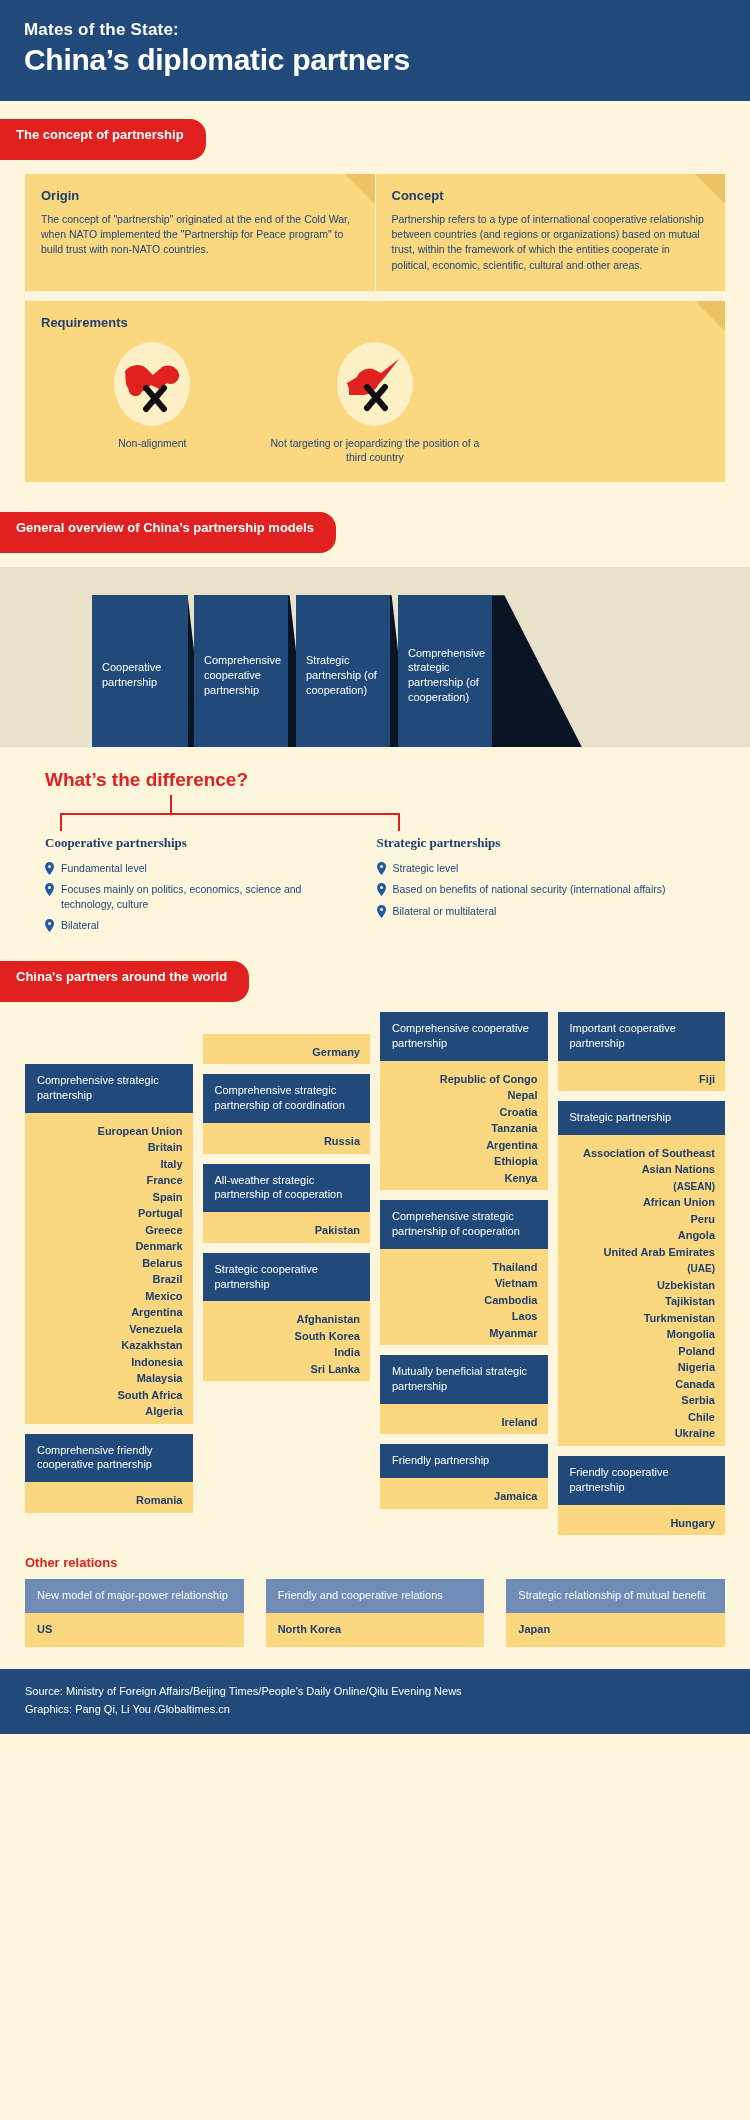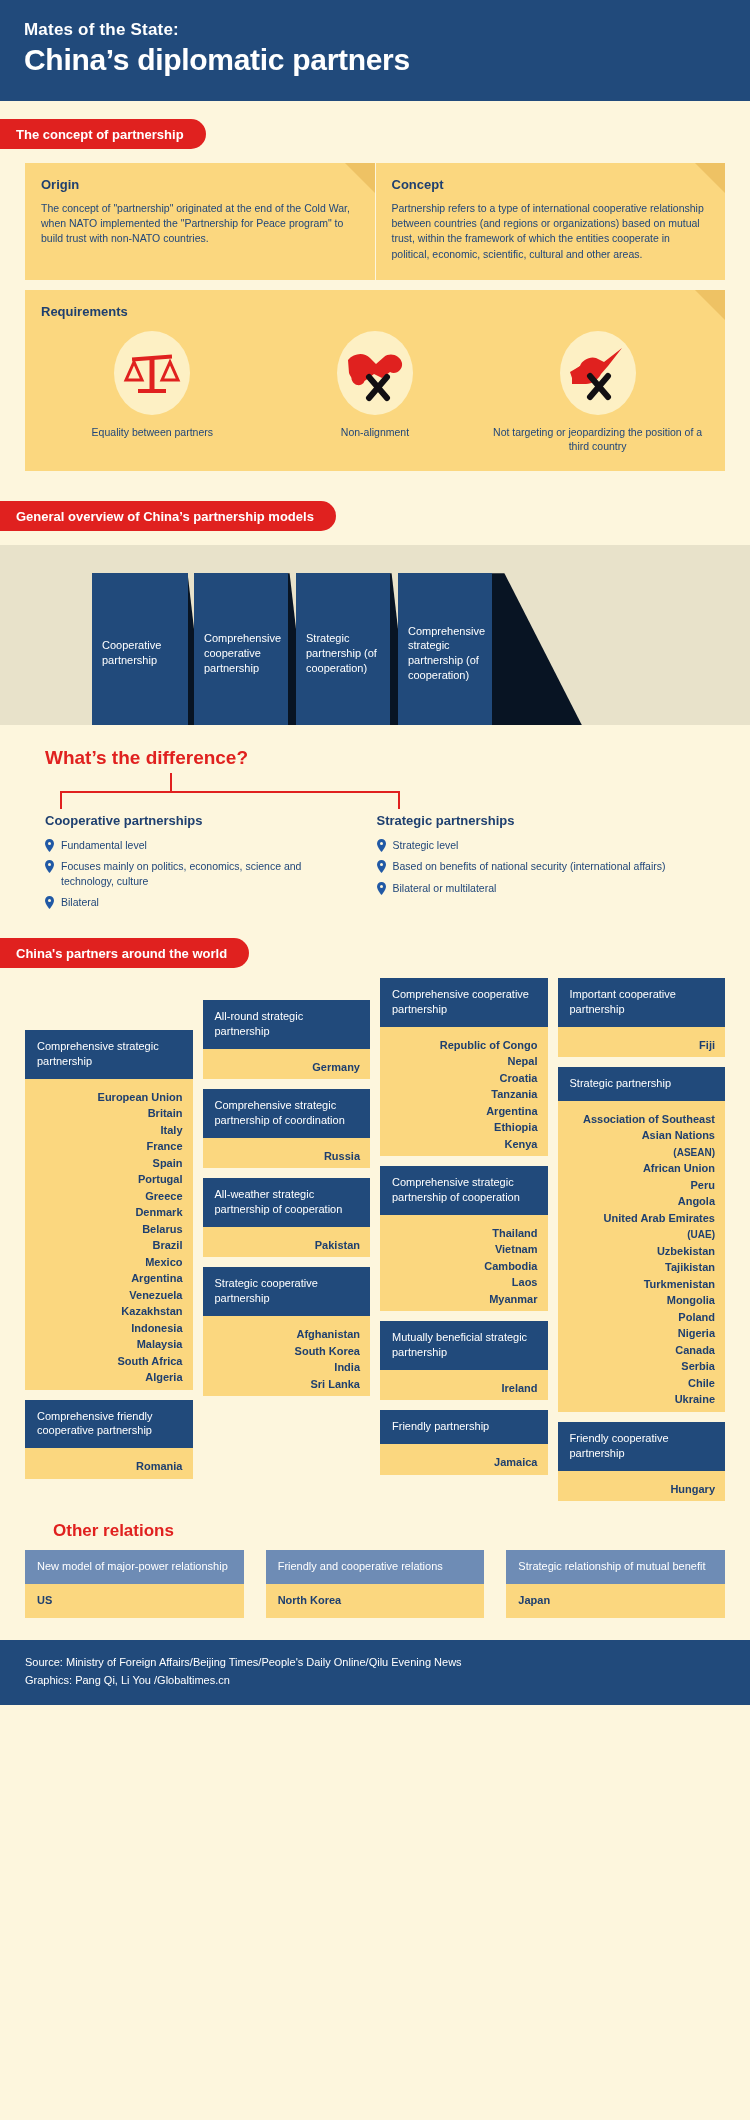--- a/index.html
+++ b/index.html
@@ -30,21 +30,21 @@
     letter-spacing: -.3px;
   }
 
   
   .pill {
     display: inline-block;
     background: #e0211f;
     color: #fff;
     font-size: 13px;
     font-weight: bold;
-    padding: 8px 22px 7px 16px;
+    padding: 8px 22px 18px 16px;
     border-radius: 0 16px 16px 0;
     margin-left: 0;
   }
   .pill-wrap { padding-left: 0; margin: 18px 0 14px 0; }
 
   
   .concept-row { display: flex; gap: 1px; padding: 0 25px; }
   .card {
     background: #fbd77f;
     position: relative;
@@ -112,21 +112,21 @@
   
   .diff { padding: 22px 42px 0 45px; }
   .diff h2 { color: #e0211f; font-size: 19px; font-weight: bold; }
   .bracket { height: 36px; position: relative; margin: 4px 0 4px 0; }
   .bracket .vtop { position: absolute; left: 125px; top: 0; width: 2px; height: 18px; background: #e0211f; }
   .bracket .hbar { position: absolute; left: 15px; top: 18px; width: 340px; height: 2px; background: #e0211f; }
   .bracket .vleft { position: absolute; left: 15px; top: 18px; width: 2px; height: 18px; background: #e0211f; }
   .bracket .vright { position: absolute; left: 353px; top: 18px; width: 2px; height: 18px; background: #e0211f; }
   .diff-cols { display: flex; }
   .diff-col { width: 50%; padding-right: 20px; }
-  .diff-col h4 { font-size: 13px; font-weight: bold; color: #1e3f6f; margin-bottom: 10px; }
+  .diff-col h4 { font-size: 13px; font-weight: bold; color: #1e3f6f; margin-bottom: 10px; font-family: Liberation Serif, serif; }
   .bullet { display: flex; align-items: flex-start; margin-bottom: 7px; }
   .pin {
     flex: 0 0 auto; width: 9px; height: 13px; margin-right: 7px; margin-top: 1px;
   }
   .bullet span.txt { font-size: 10.5px; line-height: 1.35; color: #21477a; }
 
   
   .partners { position: relative; padding: 0 25px 0 25px; }
   .pgrid { display: flex; gap: 10px; align-items: flex-start; }
   .pcol { width: 25%; }
@@ -139,21 +139,21 @@
   .pbody {
     background: #fbd77f; color: #1e3f6f;
     font-size: 11px; font-weight: bold; line-height: 1.5;
     padding: 10px 10px 4px 12px;
     text-align: right;
   }
   .pbody .subnote { font-weight: bold; font-size: 10px; }
 
   
   .other { padding: 10px 25px 0 25px; }
-  .other h3 { color: #e0211f; font-size: 17px; font-weight: bold; margin-bottom: 9px; margin-left: 28px; }
+  .other h3 { color: #e0211f; font-size: 13px; font-weight: bold; margin-bottom: 9px; }
   .other-row { display: flex; gap: 22px; }
   .other-col { width: 33.33%; }
   .other-head {
     background: #6e8cb5; color: #fff;
     font-size: 11px; line-height: 1.35;
     padding: 9px 10px 10px 12px;
   }
   .other-body {
     background: #fbd77f; color: #1e3f6f;
     font-size: 11px; font-weight: bold;
@@ -193,32 +193,20 @@
       <h3>Concept</h3>
       <p>Partnership refers to a type of international cooperative relationship between countries (and regions or organizations) based on mutual trust, within the framework of which the entities cooperate in political, economic, scientific, cultural and other areas.</p>
     </div>
   </div>
 
   <div class="card req-card">
     <div class="corner"></div>
     <h3>Requirements</h3>
     <div class="req-row">
 
-      <div class="req-item">
-        <div class="req-circle">
-          <svg width="58" height="58" viewBox="0 0 58 58" aria-hidden="true">
-            <rect x="9" y="12" width="40" height="4" fill="#e0211f" transform="rotate(-4 29 14)"></rect>
-            <rect x="26.5" y="13" width="5" height="34" fill="#e0211f"></rect>
-            <rect x="15" y="45" width="28" height="4" fill="#e0211f"></rect>
-            <path d="M11 18 L3 36 L19 36 Z" fill="none" stroke="#e0211f" stroke-width="3"></path>
-            <path d="M47 18 L39 36 L55 36 Z" fill="none" stroke="#e0211f" stroke-width="3"></path>
-          </svg>
-        </div>
-        <div class="req-label">Equality between partners</div>
-      </div>
 
       <div class="req-item">
         <div class="req-circle">
           <svg width="62" height="58" viewBox="0 0 62 58" aria-hidden="true">
             <path d="M4 16 C10 9, 20 8, 26 14 L32 20 L40 13 C46 8, 56 11, 58 19 C59 26, 52 31, 46 28 L38 34 L30 30 L22 36 C16 40, 7 36, 5 29 Z" fill="#e0211f"></path>
             <path d="M8 30 C12 27, 18 30, 20 34 C22 38, 18 42, 13 41 C9 40, 6 35, 8 30 Z" fill="#e0211f"></path>
             <g stroke="#120f13" stroke-width="6" stroke-linecap="round">
               <line x1="25" y1="33" x2="43" y2="54"></line>
               <line x1="43" y1="33" x2="25" y2="54"></line>
             </g>
@@ -365,21 +353,20 @@
           </div>
           <div class="pgroup">
             <div class="phead">Comprehensive friendly cooperative partnership</div>
             <div class="pbody">
               <div>Romania</div>
             </div>
           </div>
         </div>
         <div class="pcol" style="padding-top: 22px;">
           <div class="pgroup">
-            <div class="phead">All-round strategic partnership</div>
             <div class="pbody">
               <div>Germany</div>
             </div>
           </div>
           <div class="pgroup">
             <div class="phead">Comprehensive strategic partnership of coordination</div>
             <div class="pbody">
               <div>Russia</div>
             </div>
           </div>

